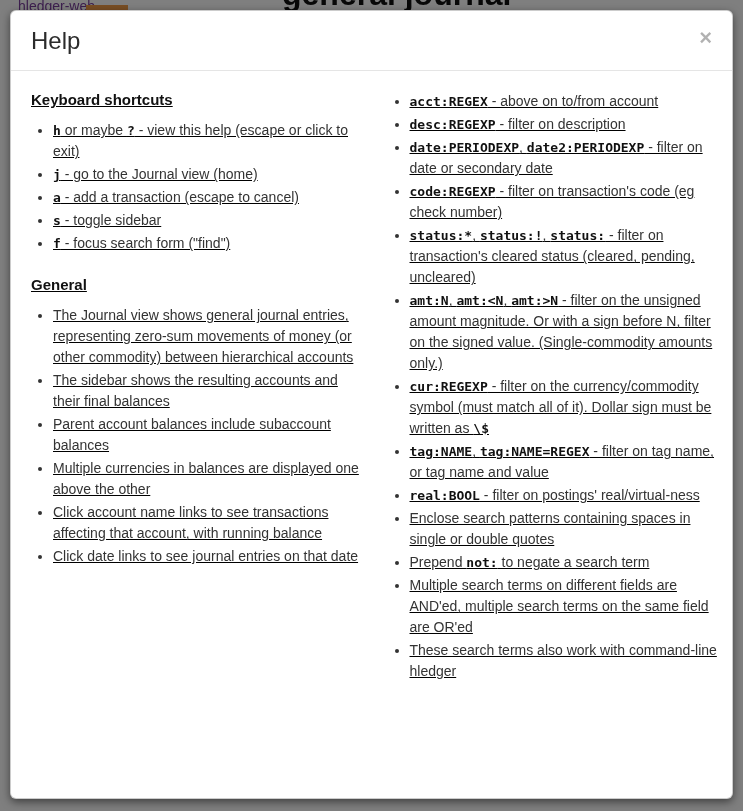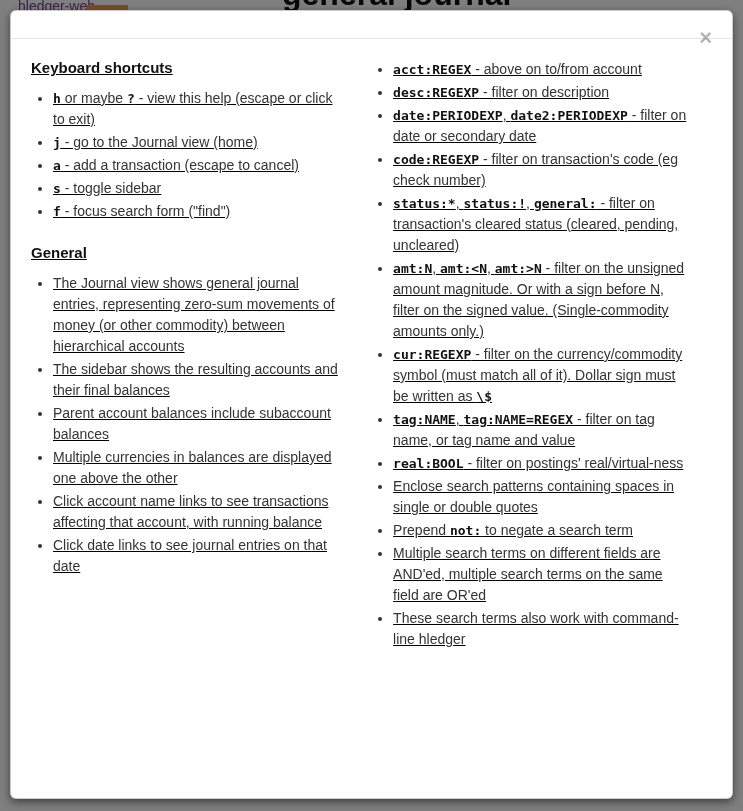--- a/index.html
+++ b/index.html
@@ -99,20 +99,21 @@
   <a class="brand">hledger-web</a>
   <div class="bg-highlight"></div>
   <h1 class="bg-heading">general journal</h1>
 </div>
 
 <div class="overlay"></div>
 
 <div class="modal">
   <div class="modal-header">
     <button class="close">×</button>
+    <h2 class="modal-title">Help</h2>
   </div>
   <div class="modal-body">
     <div class="col">
       <h4 class="section-heading">Keyboard shortcuts</h4>
       <ul class="help-list">
           <li><code>h</code><span> or maybe </span><code>?</code><span> - view this help (escape or click to exit)</span></li>
           <li><code>j</code><span> - go to the Journal view (home)</span></li>
           <li><code>a</code><span> - add a transaction (escape to cancel)</span></li>
           <li><code>s</code><span> - toggle sidebar</span></li>
           <li><code>f</code><span> - focus search form ("find")</span></li>
@@ -126,21 +127,21 @@
           <li><span>Click account name links to see transactions affecting that account, with running balance</span></li>
           <li><span>Click date links to see journal entries on that date</span></li>
         </ul>
     </div>
     <div class="col">
       <ul class="help-list">
           <li><code>acct:REGEX</code><span> - above on to/from account</span></li>
           <li><code>desc:REGEXP</code><span> - filter on description</span></li>
           <li><code>date:PERIODEXP</code><span>, </span><code>date2:PERIODEXP</code><span> - filter on date or secondary date</span></li>
           <li><code>code:REGEXP</code><span> - filter on transaction's code (eg check number)</span></li>
-          <li><code>status:*</code><span>, </span><code>status:!</code><span>, </span><code>general:</code><span> - filter on transaction's cleared status (cleared, pending, uncleared)</span></li>
+          <li><code>status:*</code><span>, </span><code>status:!</code><span>, </span><code>status:</code><span> - filter on transaction's cleared status (cleared, pending, uncleared)</span></li>
           <li><code>amt:N</code><span>, </span><code>amt:&lt;N</code><span>, </span><code>amt:&gt;N</code><span> - filter on the unsigned amount magnitude. Or with a sign before N, filter on the signed value. (Single-commodity amounts only.)</span></li>
           <li><code>cur:REGEXP</code><span> - filter on the currency/commodity symbol (must match all of it). Dollar sign must be written as </span><code>\$</code></li>
           <li><code>tag:NAME</code><span>, </span><code>tag:NAME=REGEX</code><span> - filter on tag name, or tag name and value</span></li>
           <li><code>real:BOOL</code><span> - filter on postings' real/virtual-ness</span></li>
           <li><span>Enclose search patterns containing spaces in single or double quotes</span></li>
           <li><span>Prepend </span><code>not:</code><span> to negate a search term</span></li>
           <li><span>Multiple search terms on different fields are AND'ed, multiple search terms on the same field are OR'ed</span></li>
           <li><span>These search terms also work with command-line hledger</span></li>
         </ul>
     </div>

